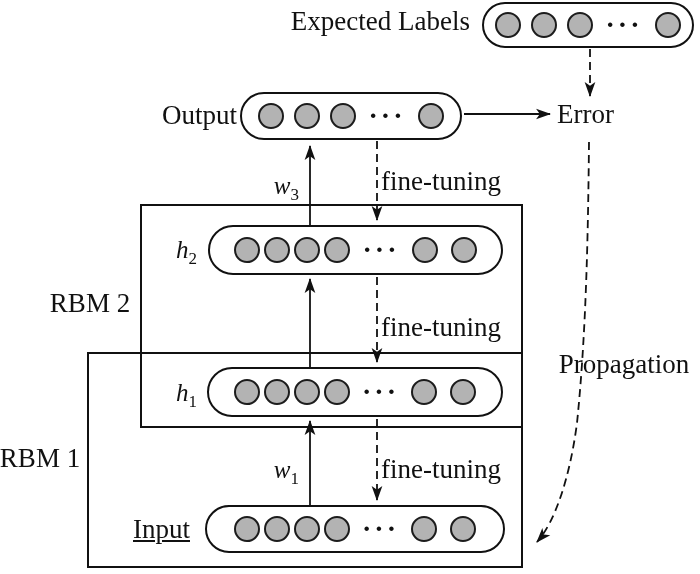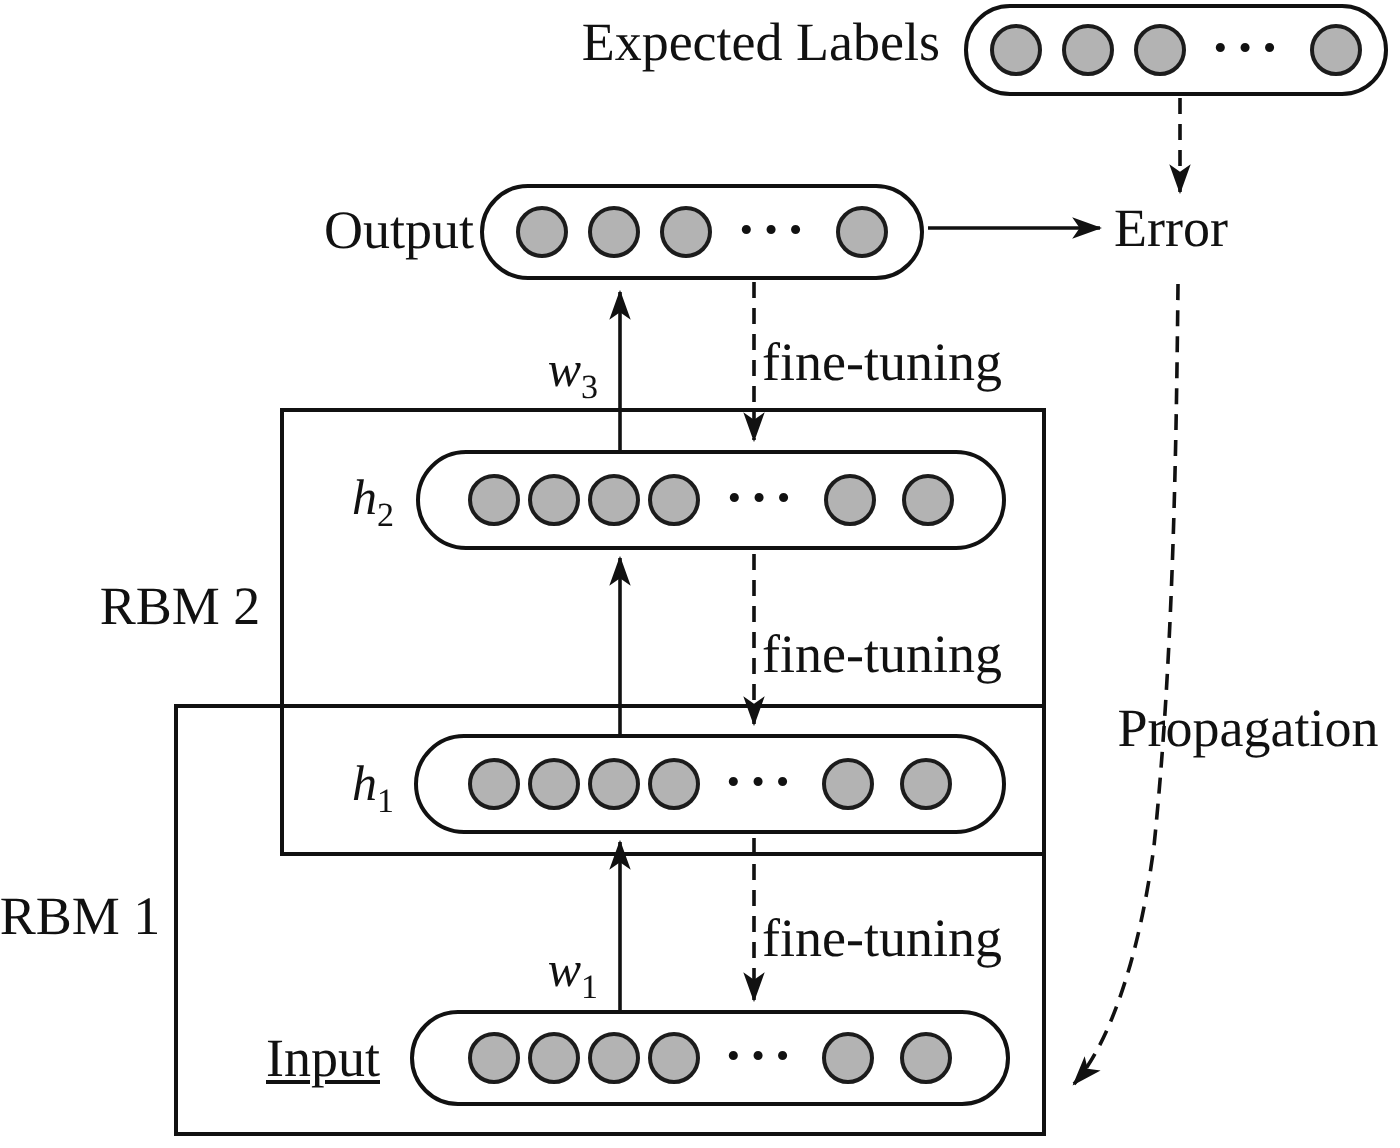--- a/index.html
+++ b/index.html
@@ -144,19 +144,19 @@
 
 
   <div class="lbl" style="left:381px;top:313px;">fine-tuning</div>
 
   <div class="lbl center" style="left:547px;top:322px;width:154px;margin-top:28px;">Propagation</div>
 
   <div class="lbl right math" style="left:140px;top:379px;width:57px;"><span>h</span><sub>1</sub></div>
 
   <div class="lbl center" style="left:-6px;top:444px;width:92px;">RBM 1</div>
 
-  <div class="lbl right math" style="left:239px;top:472px;width:60px;"><span>w</span><sub>1</sub></div>
+  <div class="lbl right math" style="left:239px;top:456px;width:60px;"><span>w</span><sub>1</sub></div>
 
   <div class="lbl" style="left:381px;top:455px;">fine-tuning</div>
 
   <div class="lbl right" style="left:100px;top:515px;width:90px;text-decoration:underline;">Input</div>
 
 </div>
 
 </body></html>

